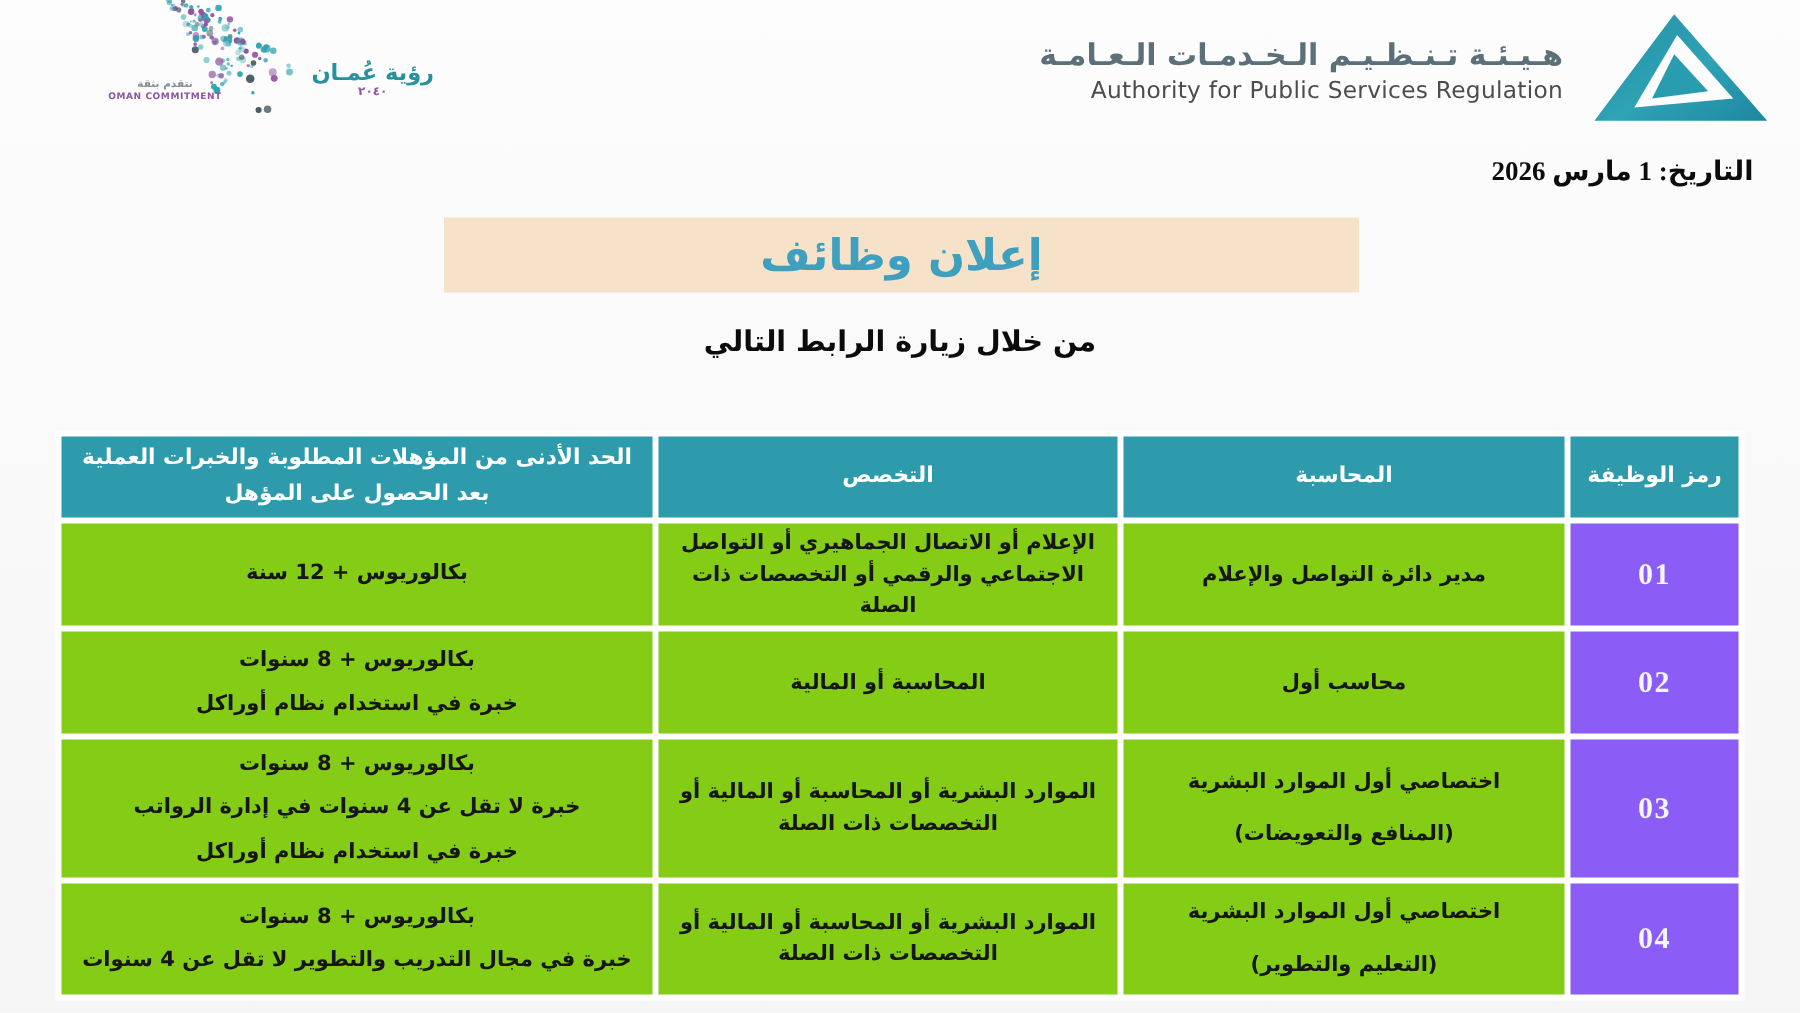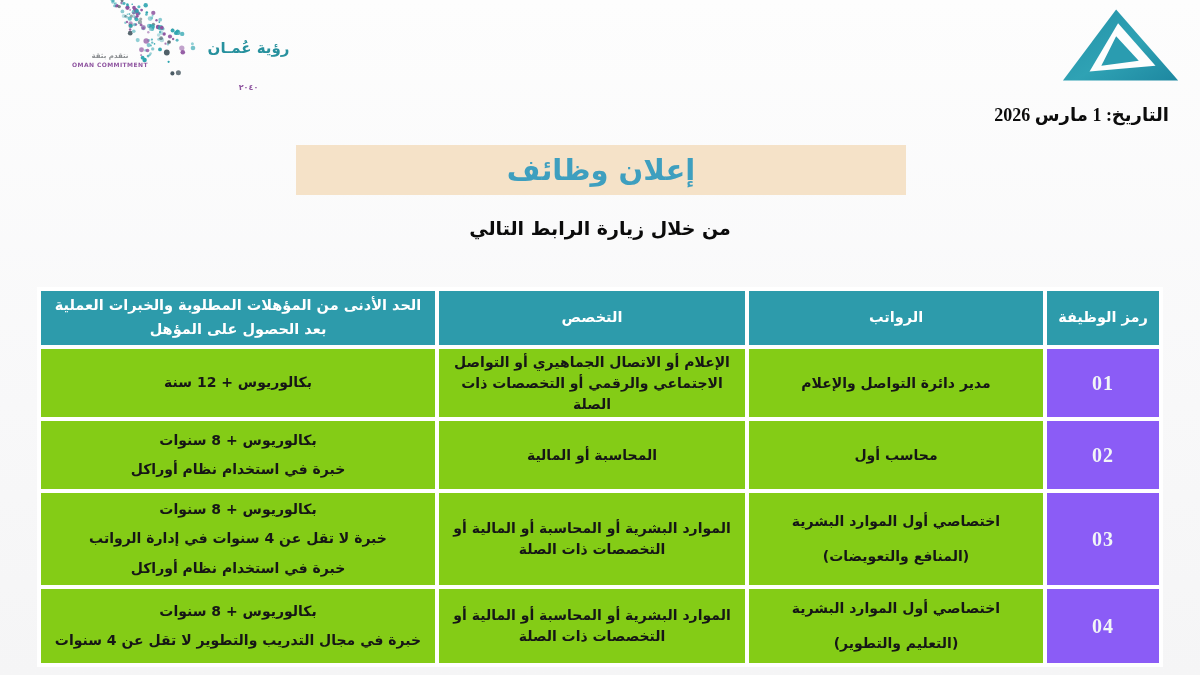--- a/index.html
+++ b/index.html
@@ -7,21 +7,21 @@
     font-family:"DejaVu Sans","Liberation Sans",sans-serif;
     background:linear-gradient(180deg,#fdfdfd 0%,#f8f8f9 60%,#f5f5f6 100%);
     position:relative;
     color:#111;
   }
   
   .vision-logo{position:absolute;left:25px;top:0;width:300px;height:105px;}
   .vision-logo svg{position:absolute;left:0;top:0;}
   .vision-title{position:absolute;left:176px;top:40px;width:95px;text-align:center;
     color:#27919e;font-weight:700;font-size:15px;line-height:1.1;}
-  .vision-year{font-size:8px;color:#8f55a0;font-weight:700;letter-spacing:2px;margin-top:27px;}
+  .vision-year{font-size:8px;color:#8f55a0;font-weight:700;letter-spacing:2px;}
   .vision-tagline{position:absolute;left:30px;top:52px;width:110px;text-align:center;line-height:1.25;}
   .vision-tagline .t-ar{font-size:7px;color:#8a8d90;font-weight:700;}
   .vision-tagline .t-en{font-size:6px;color:#8f55a0;font-weight:700;letter-spacing:.4px;text-transform:uppercase;}
   .org-block{position:absolute;right:12px;top:6px;display:flex;align-items:center;gap:18px;}
   .org-names{text-align:right;direction:rtl;}
   .org-ar{font-size:20px;font-weight:700;color:#5b7079;letter-spacing:.5px;}
   .org-en{font-size:15.5px;font-weight:400;color:#4c4c4e;margin-top:3px;letter-spacing:.2px;}
   .tri-logo{width:128px;height:80px;}
   
   .date-line{position:absolute;top:104px;right:31px;direction:rtl;
@@ -188,20 +188,24 @@
     <div>رؤية عُمـان</div>
     <div class="vision-year">٢٠٤٠</div>
   </div>
   <div class="vision-tagline">
     <div class="t-ar">نتقدم بثقة</div>
     <div class="t-en">Oman Commitment</div>
   </div>
 </div>
 
 <div class="org-block">
+  <div class="org-names">
+    <div class="org-ar">هـيـئـة تـنـظـيـم الـخـدمـات الـعـامـة</div>
+    <div class="org-en">Authority for Public Services Regulation</div>
+  </div>
   <svg class="tri-logo" viewBox="0 0 130 80">
     <defs>
       <linearGradient id="tg" x1="0" y1="0" x2="1" y2="1">
         <stop offset="0" stop-color="#2391a8"></stop>
         <stop offset="0.55" stop-color="#2fa2b4"></stop>
         <stop offset="1" stop-color="#1d87a0"></stop>
       </linearGradient>
     </defs>
     <polygon points="57,3 3,75 120,75" fill="url(#tg)"></polygon>
     <polygon points="59,17 30,66 97,60" fill="#fdfdfd"></polygon>
@@ -222,21 +226,21 @@
 <table class="jobs">
   <colgroup>
       <col style="width:112px">
       <col style="width:294px">
       <col style="width:306px">
       <col style="width:394px">
     </colgroup>
   <tbody>
       <tr class="hrow">
     <th class="hcell">رمز الوظيفة</th>
-    <th class="hcell">الرواتب</th>
+    <th class="hcell">المحاسبة</th>
     <th class="hcell">التخصص</th>
     <th class="hcell">الحد الأدنى من المؤهلات المطلوبة والخبرات العملية بعد الحصول على المؤهل</th>
   </tr>
   <tr class="r1">
     <td class="code">01</td>
     <td class="cell col-job">مدير دائرة التواصل والإعلام</td>
     <td class="cell col-spec">الإعلام أو الاتصال الجماهيري أو التواصل
 الاجتماعي والرقمي أو التخصصات ذات
 الصلة</td>
     <td class="cell col-qual">بكالوريوس + 12 سنة</td>

